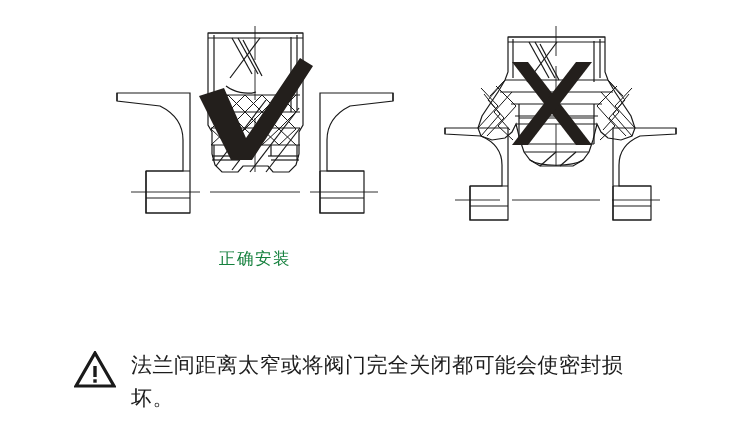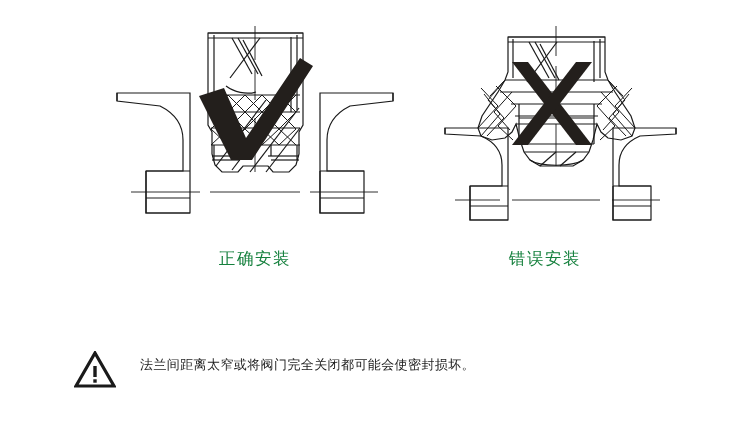--- a/index.html
+++ b/index.html
@@ -63,22 +63,22 @@
   }
   .warning-icon {
     flex: 0 0 auto;
     width: 42px;
     height: 38px;
     margin-top: 3px;
   }
   .warning-icon svg { display: block; }
   .warning-text {
     flex: 1 1 auto;
-    margin-left: 24px;
-    font-size: 13px;
+    margin-left: 15px;
+    font-size: 21px;
     line-height: 33px;
     letter-spacing: 0.4px;
     color: #1c1c1c;
     max-width: 500px;
   }
 </style>
 </head>
 <body style="background: rgb(255, 255, 255);">
 
 <div id="root">
@@ -253,21 +253,20 @@
         <g fill="#231f1c" stroke="none">
           <path d="M512,62 L528,62 L592,145 L576,145 Z"></path>
           <path d="M576,62 L592,62 L528,145 L512,145 Z"></path>
         </g>
       </g>
     </svg>
   </div>
 
   <div class="caption-row">
     <div class="caption caption-correct">正确安装</div>
-    <div class="caption caption-wrong">错误安装</div>
   </div>
 
   <div class="warning-block">
     <div class="warning-icon">
       <svg width="42" height="38" viewBox="0 0 42 38" xmlns="http://www.w3.org/2000/svg">
         <path d="M21,2 L40,35 L2,35 Z" fill="none" stroke="#1a1a1a" stroke-width="3.2" stroke-linejoin="miter"></path>
         <rect x="19.3" y="15" width="3.4" height="11" fill="#1a1a1a"></rect>
         <rect x="19.3" y="28.3" width="3.4" height="3.4" fill="#1a1a1a"></rect>
       </svg>
     </div>

